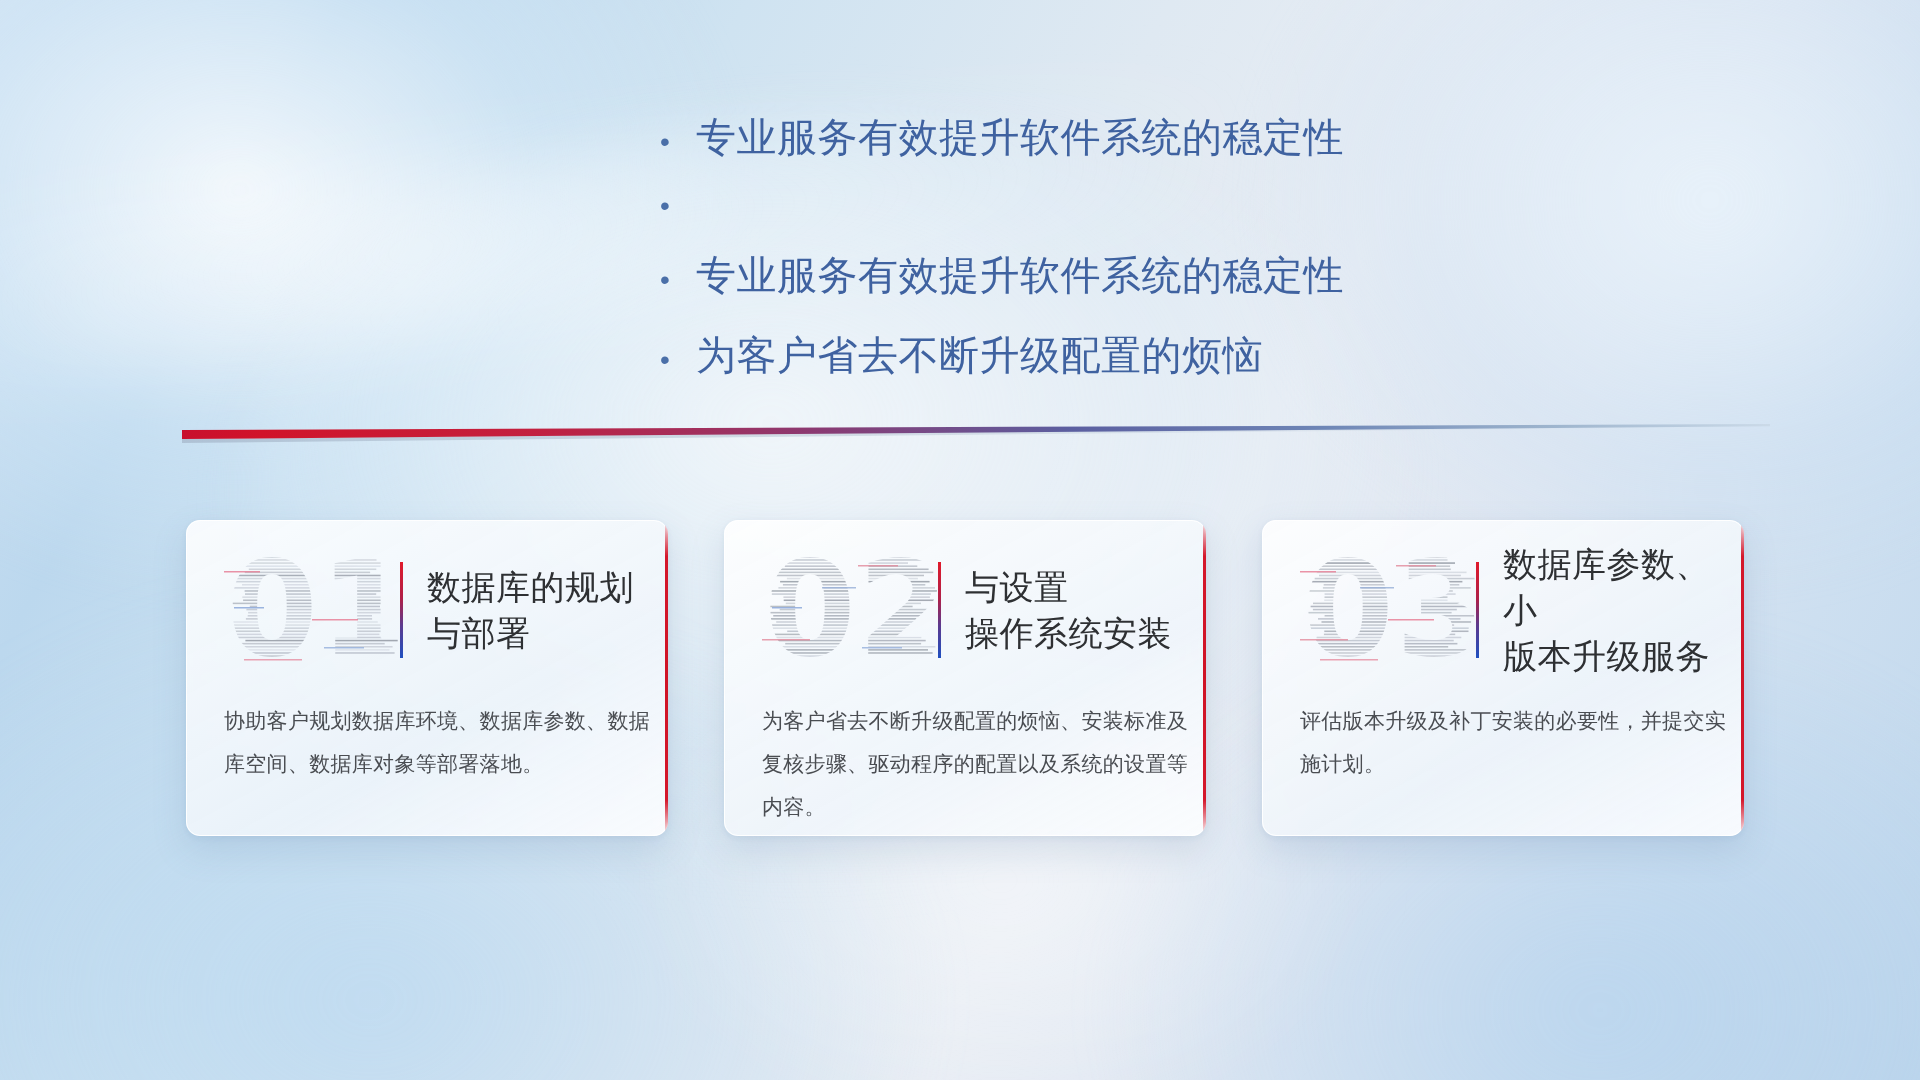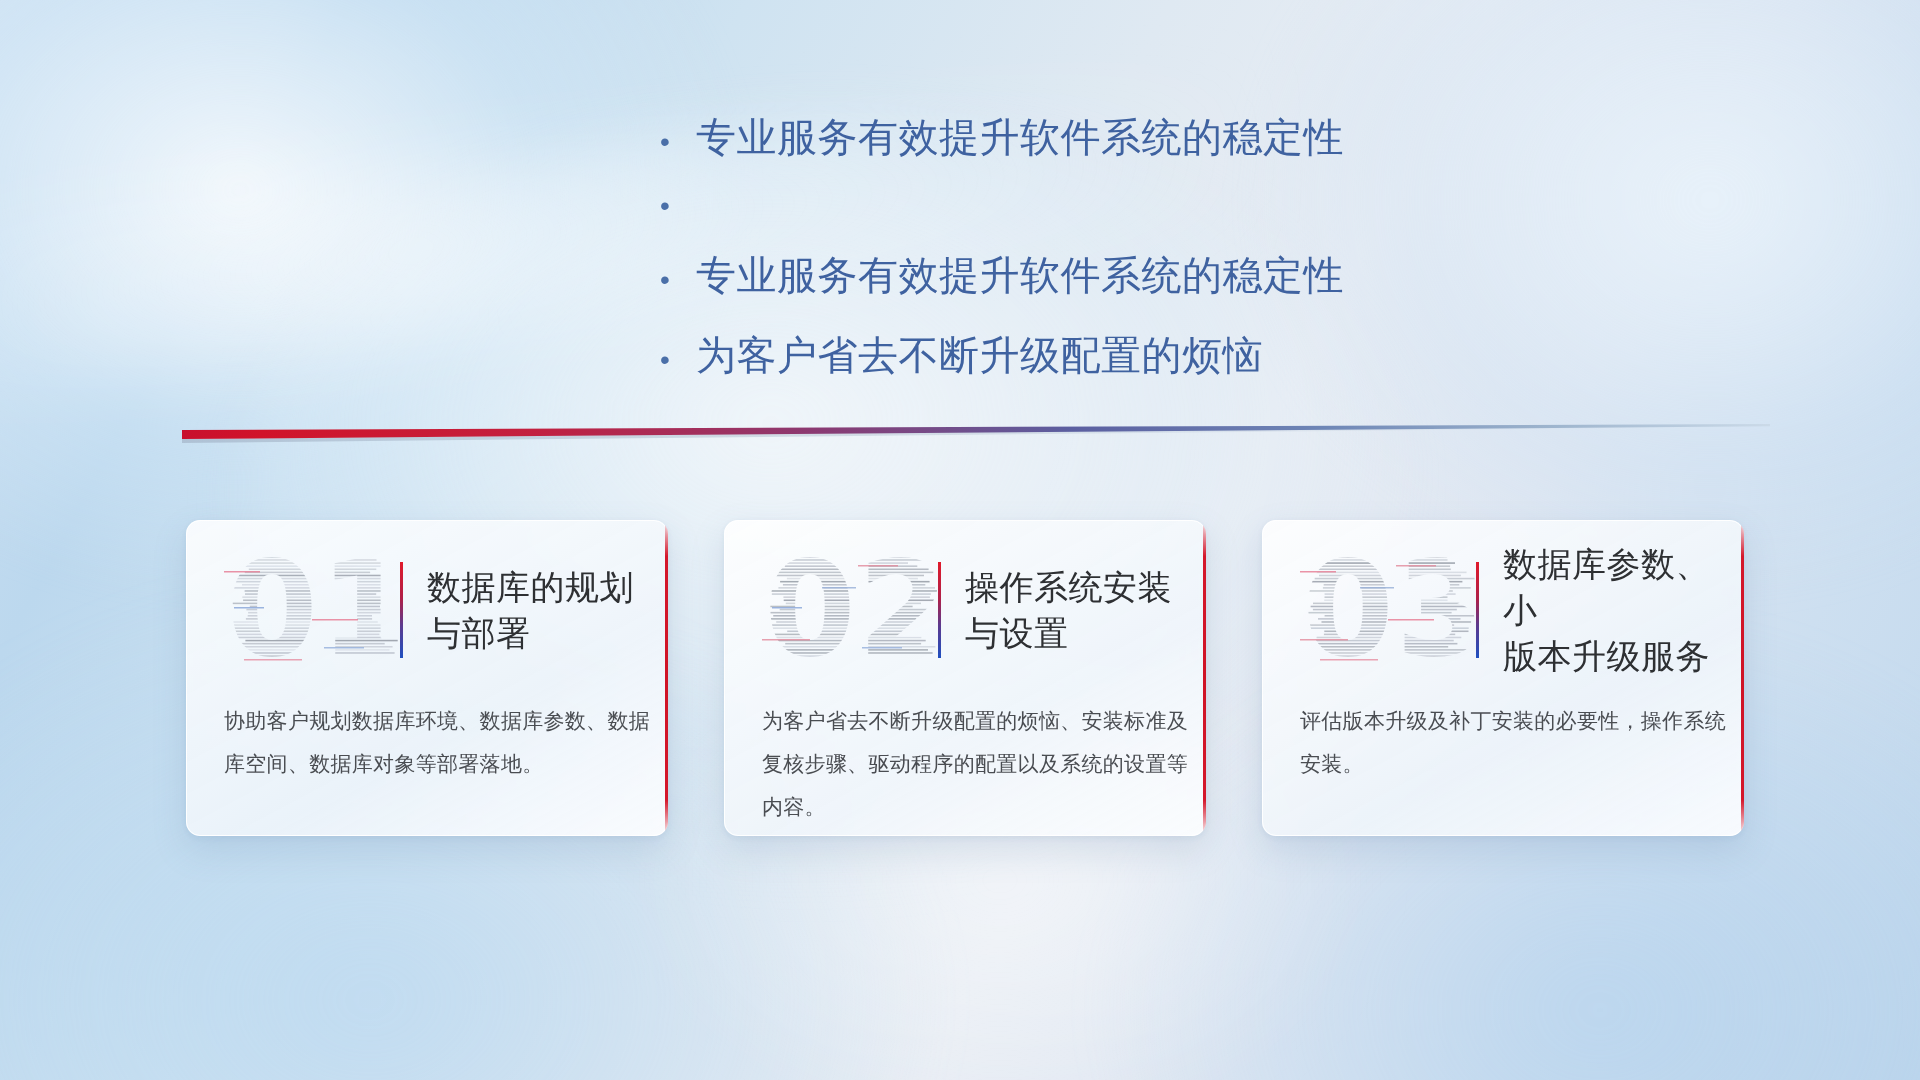--- a/index.html
+++ b/index.html
@@ -378,22 +378,22 @@
               </g>
               <rect x="96" y="18" width="40" height="1.5" fill="#e08094" opacity="0.75"></rect>
               <rect x="10" y="60" width="30" height="1.5" fill="#7d9ed6" opacity="0.75"></rect>
               <rect x="-4" y="92" width="52" height="1.5" fill="#e08094" opacity="0.75"></rect>
               <rect x="100" y="100" width="40" height="1.5" fill="#8ea9d8" opacity="0.75"></rect>
               <rect x="60" y="40" width="34" height="1.5" fill="#8fa8d4" opacity="0.75"></rect>
             </svg>
           </div>
           <div class="card-bar"></div>
           <div class="card-title">
+            <div>与设置</div>
             <div>操作系统安装</div>
-            <div>与设置</div>
           </div>
         </div>
         <div class="card-body">为客户省去不断升级配置的烦恼、安装标准及复核步骤、驱动程序的配置以及系统的设置等内容。</div>
       </div>
       <div class="card">
         <div class="card-accent"></div>
         <div class="card-head">
           <div class="card-num" title="03">
             <svg viewBox="0 0 176 126">
               <defs>
@@ -447,17 +447,17 @@
               <rect x="20" y="112" width="58" height="1.5" fill="#e4859a" opacity="0.75"></rect>
               <rect x="60" y="40" width="34" height="1.5" fill="#8fa8d4" opacity="0.75"></rect>
             </svg>
           </div>
           <div class="card-bar"></div>
           <div class="card-title">
             <div>数据库参数、小</div>
             <div>版本升级服务</div>
           </div>
         </div>
-        <div class="card-body">评估版本升级及补丁安装的必要性，操作系统安装。</div>
+        <div class="card-body">评估版本升级及补丁安装的必要性，并提交实施计划。</div>
       </div>
     </div>
 
 </div>
 
 </body></html>

